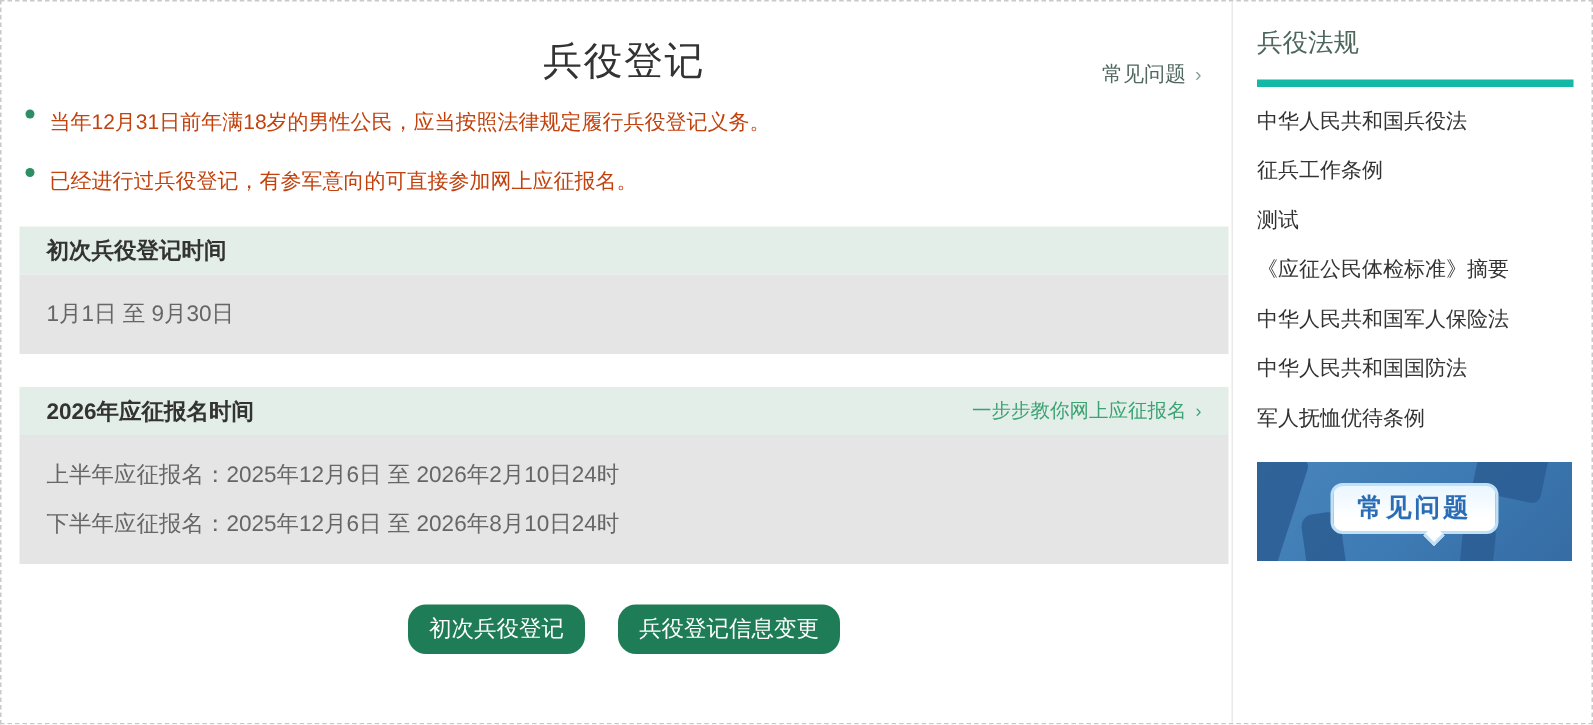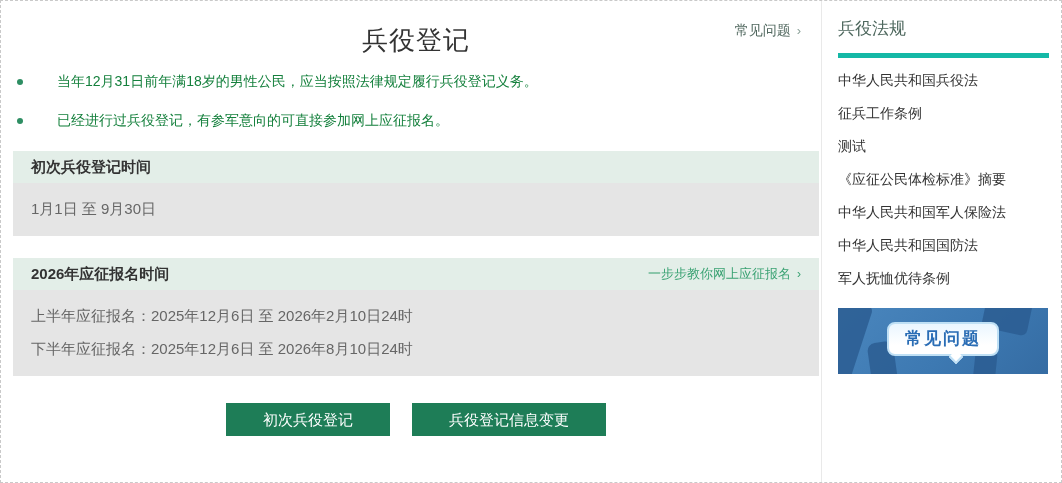--- a/index.html
+++ b/index.html
@@ -32,36 +32,34 @@
     text-align: center;
     font-size: 26px;
     font-weight: 400;
     color: #333;
     padding-top: 22px;
     letter-spacing: 1px;
   }
   .faq-top-link {
     position: absolute;
     right: 18px;
-    top: 21px;
+    top: 40px;
     font-size: 14px;
     color: #51685f;
     cursor: pointer;
     text-decoration: none;
   }
   .faq-top-link .chev { margin-left: 6px; color: #8aa198; font-size: 13px; }
 
   .bullets { margin-top: 10px; list-style: none; }
   .bullets li {
     font-size: 14px;
-    color: #15803d;
+    color: #c2410c;
     margin-bottom: 21px;
     display: flex;
-    align-items: center;
-    gap: 24px;
   }
   .bullet-dot {
     display: inline-block;
     width: 6px; height: 6px;
     border-radius: 50%;
     background: #2e8e63;
     margin: 0 10px 0 4px;
     flex: 0 0 auto;
   }
 
@@ -102,24 +100,24 @@
     display: flex;
     justify-content: center;
     gap: 22px;
   }
   .green-btn {
     background: #1e7d57;
     color: #fff;
     border: none;
     font-size: 15px;
     font-family: inherit;
-    padding: 0 37px;
+    padding: 0 14px;
     height: 33px;
     line-height: 33px;
-    border-radius: 0;
+    border-radius: 12px;
     cursor: pointer;
   }
 
   
   .sidebar {
     flex: 0 0 240px;
     width: 240px;
     border-left: 1px solid #e9e9e9;
     padding: 14px 12px 0 16px;
   }

